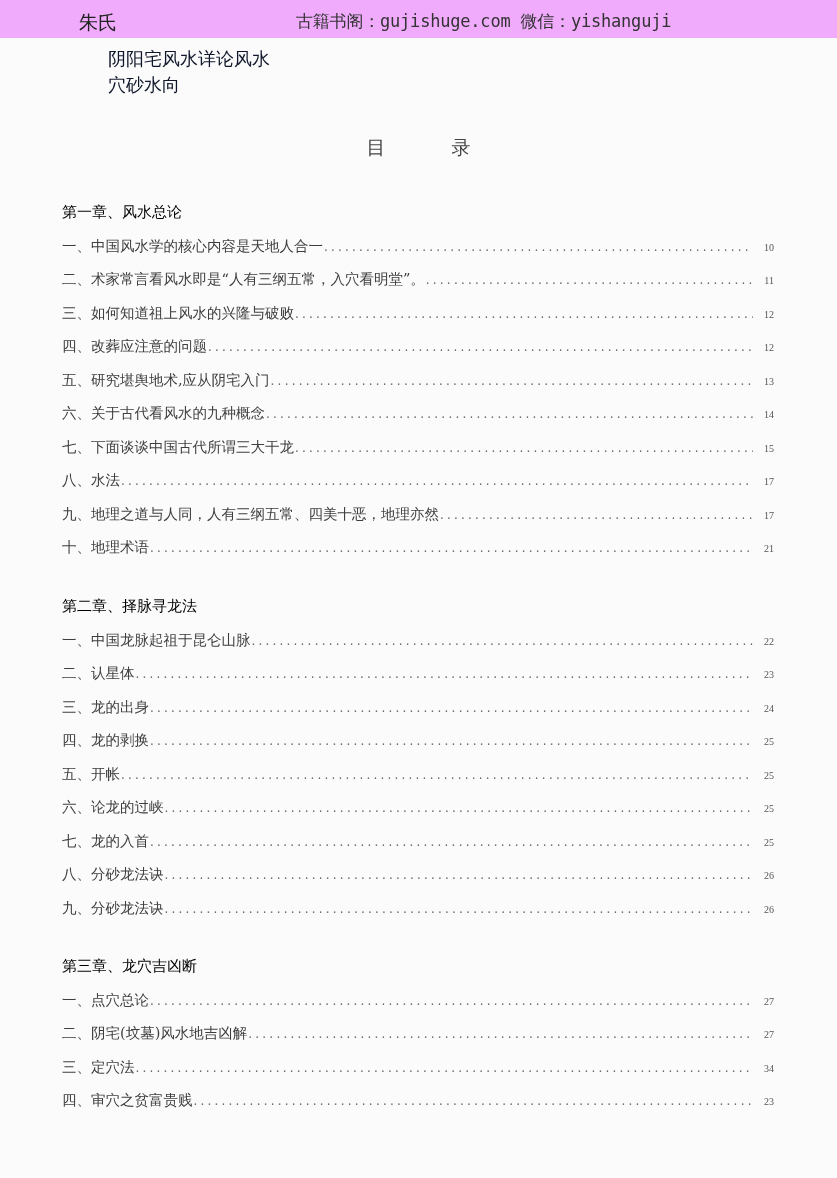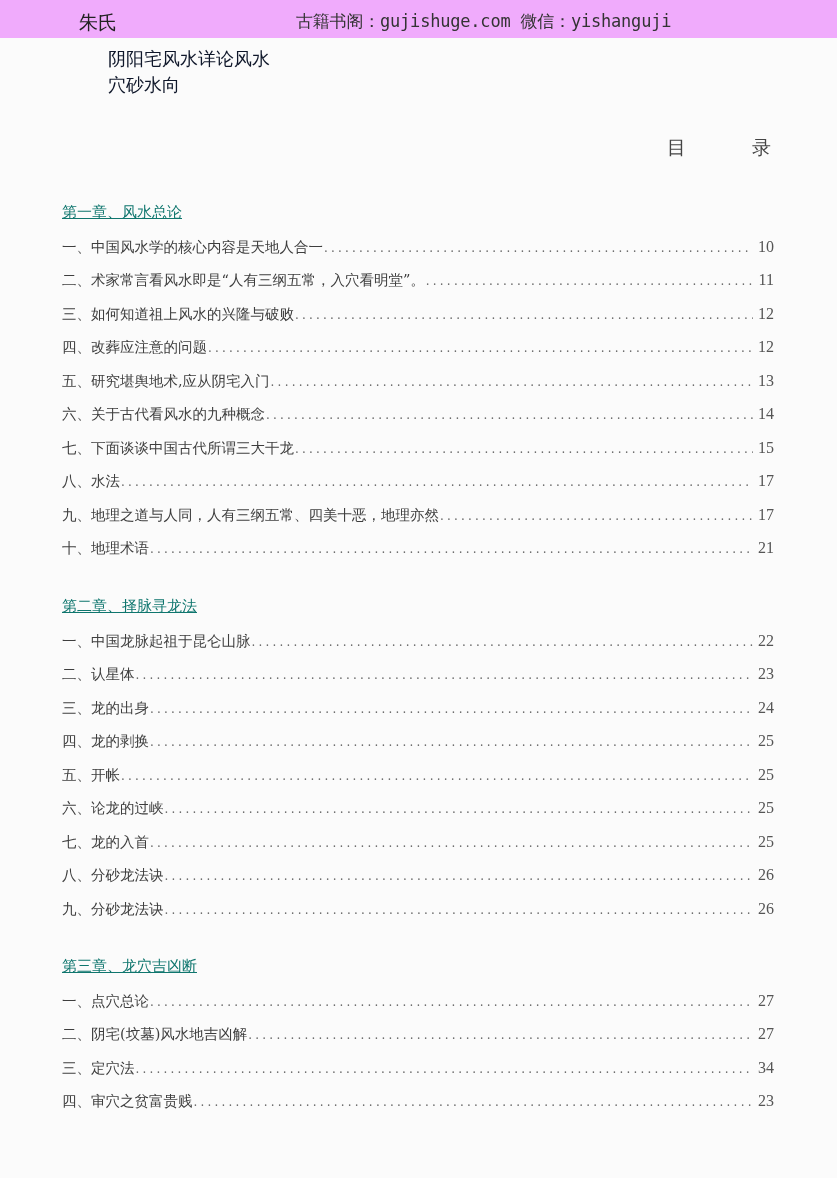--- a/index.html
+++ b/index.html
@@ -26,44 +26,44 @@
     position: absolute; left: 296px; top: 10px;
     font-family: "DejaVu Sans Mono", "Liberation Mono", monospace;
     font-size: 17px; color: #333; letter-spacing: -0.2px;
   }
   .book-title {
     position: absolute; left: 108px; top: 46px;
     font-family: "DejaVu Sans", sans-serif; font-size: 18px; color: #0f172a;
     line-height: 26px; width: 175px;
   }
   .toc-title {
-    position: absolute; top: 135px; left: 0; width: 837px; text-align: right;
+    position: absolute; top: 135px; left: 0; width: 837px; text-align: center;
     font-size: 19px; color: #444; letter-spacing: 66px; padding-left: 66px;
     box-sizing: border-box;
   }
   .chapter {
     position: absolute; left: 62px; width: 712px;
   }
   .chapter-heading {
-    font-size: 15px; color: #0f766e; height: 33.5px; line-height: 33.5px; text-decoration: underline;
+    font-size: 15px; color: #000000; height: 33.5px; line-height: 33.5px;
   }
   .entry {
     display: flex; align-items: baseline; height: 33.5px; line-height: 33.5px;
     font-size: 14.5px; color: #3e3e3e;
   }
   .entry-label { white-space: nowrap; text-align: right; }
   .entry-leader {
     flex: 1; overflow: hidden; white-space: nowrap; color: #6a6a6a;
     letter-spacing: 3.2px; font-size: 12px; margin: 0 1px;
   }
   .entry-leader::before {
     content: "....................................................................................................................................................................................................";
   }
   .entry-page {
-    font-family: "Liberation Serif", serif; font-size: 16px; color: #555;
+    font-family: "Liberation Serif", serif; font-size: 10px; color: #555;
     min-width: 20px; text-align: right;
   }
 </style>
 </head>
 <body>
 
 <div class="header-band">
   <div class="author">朱氏</div>
   <div class="watermark">古籍书阁：gujishuge.com 微信：yishanguji</div>
 </div>

